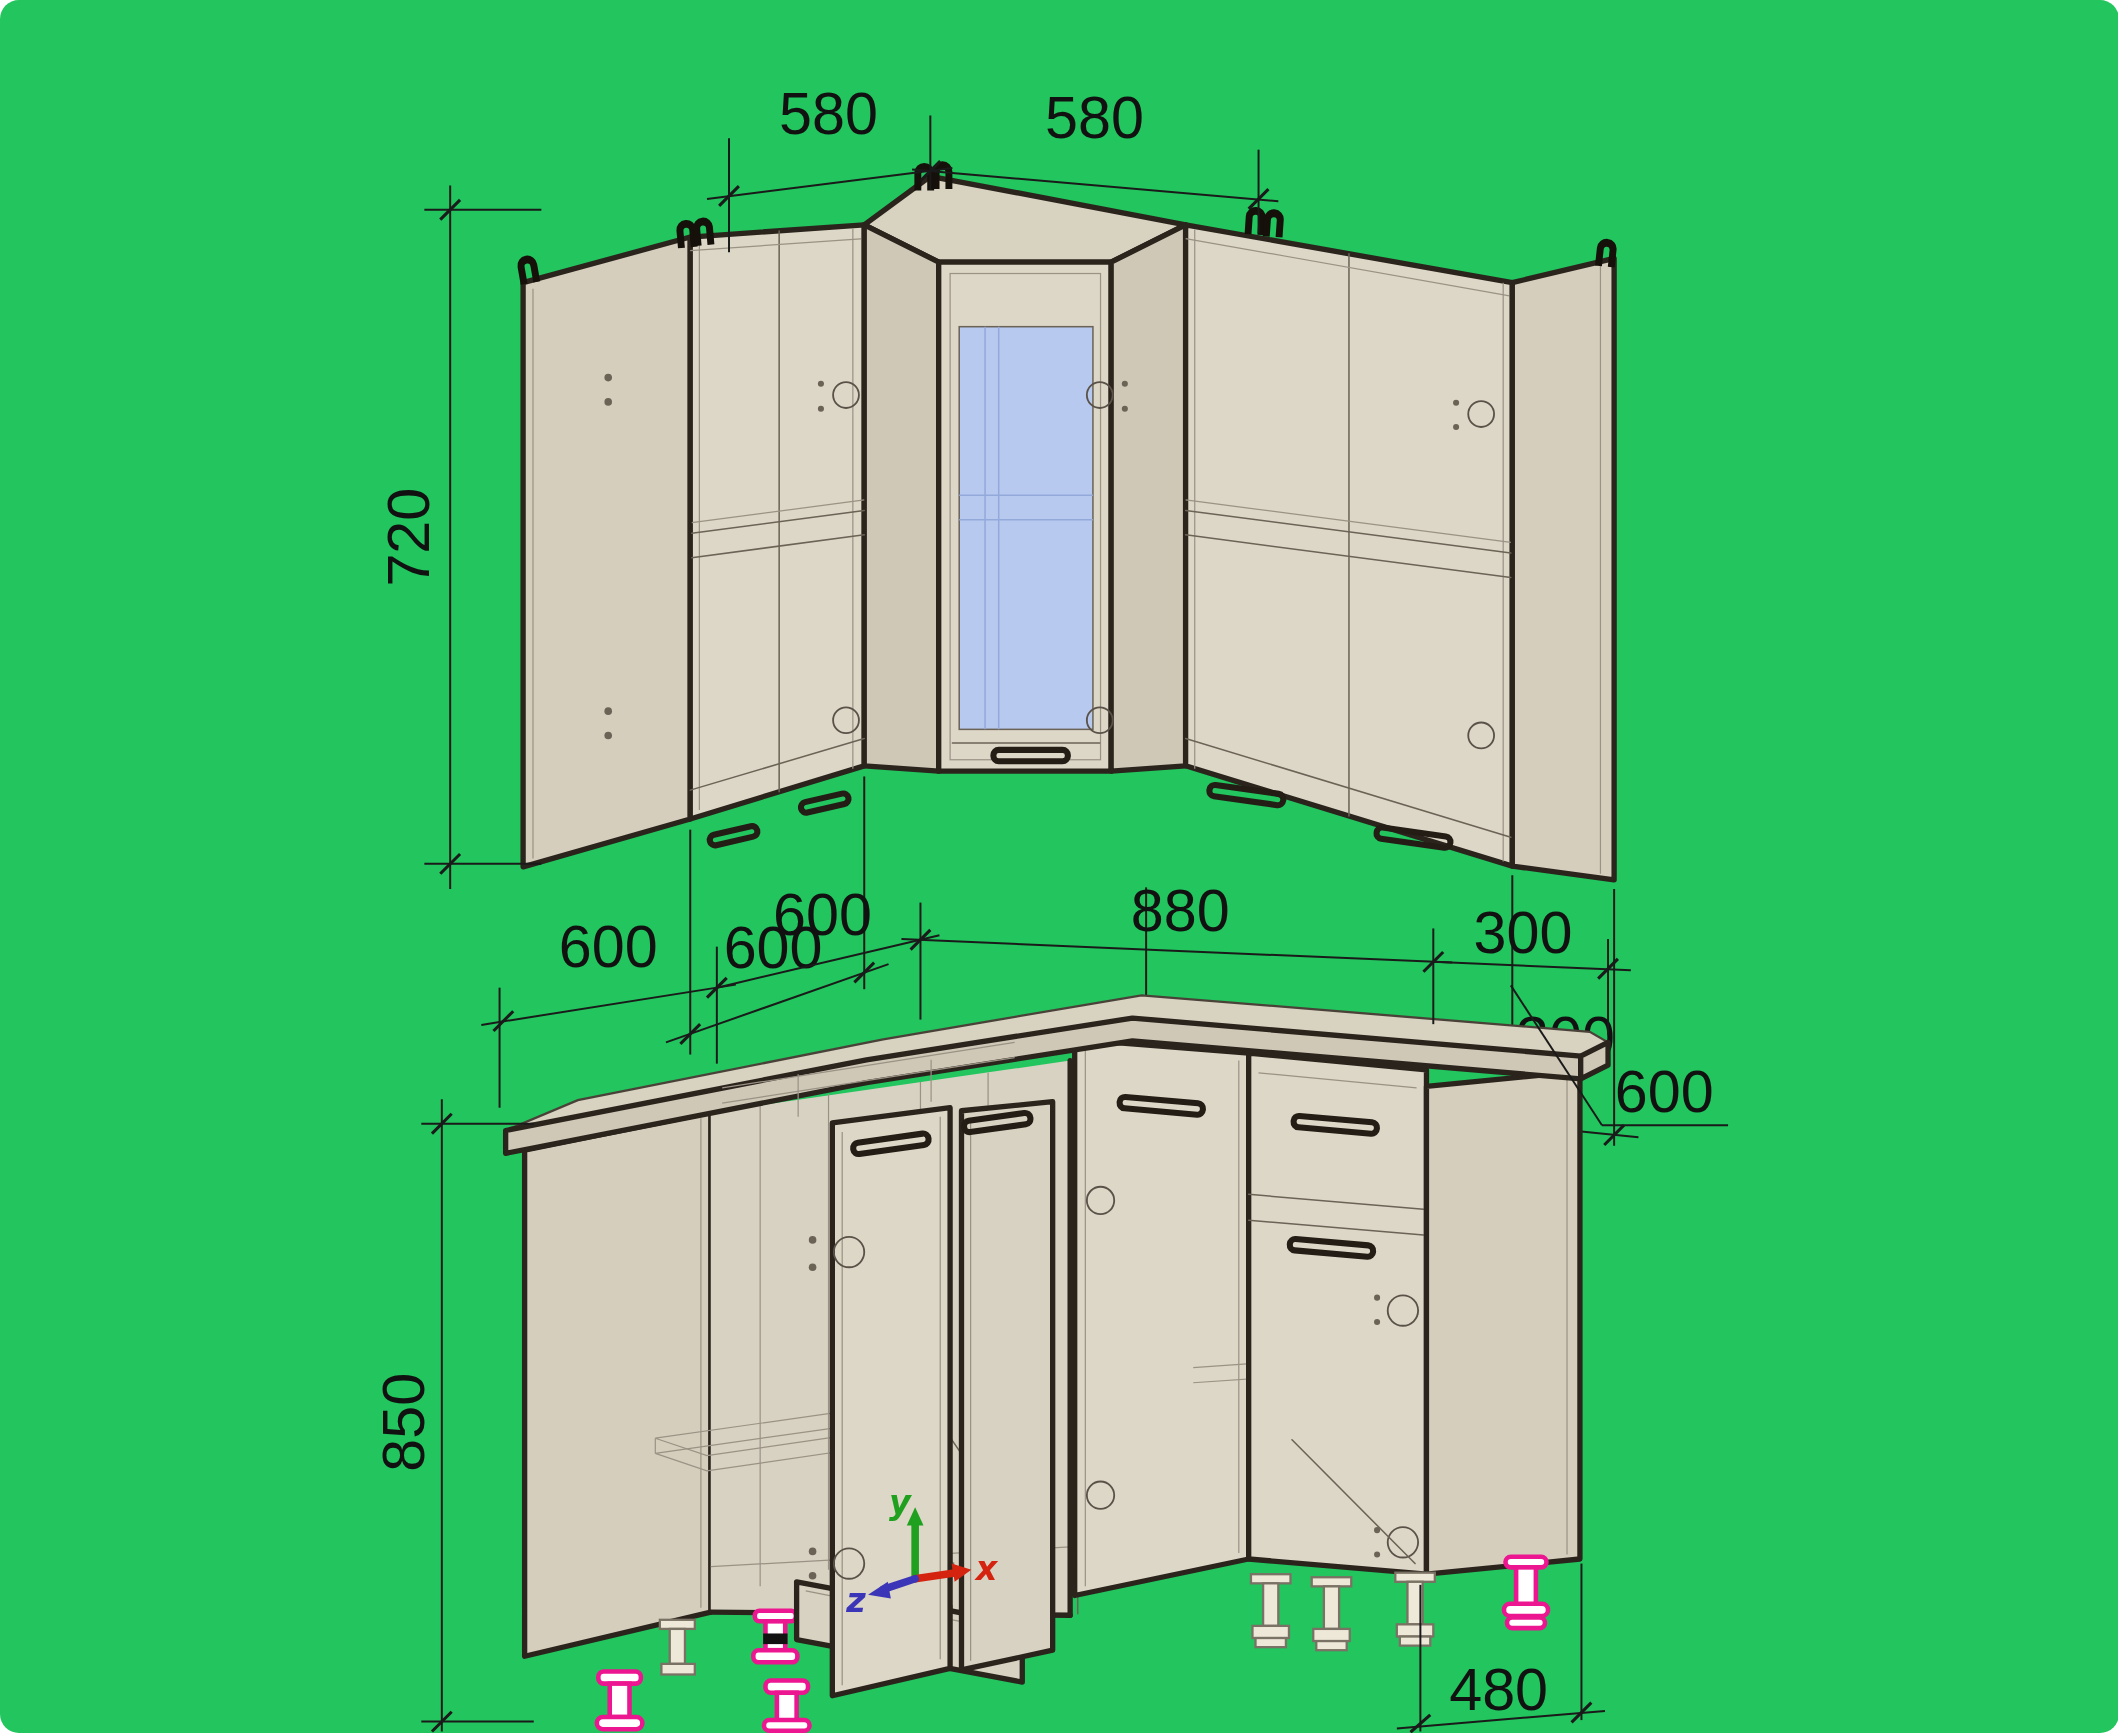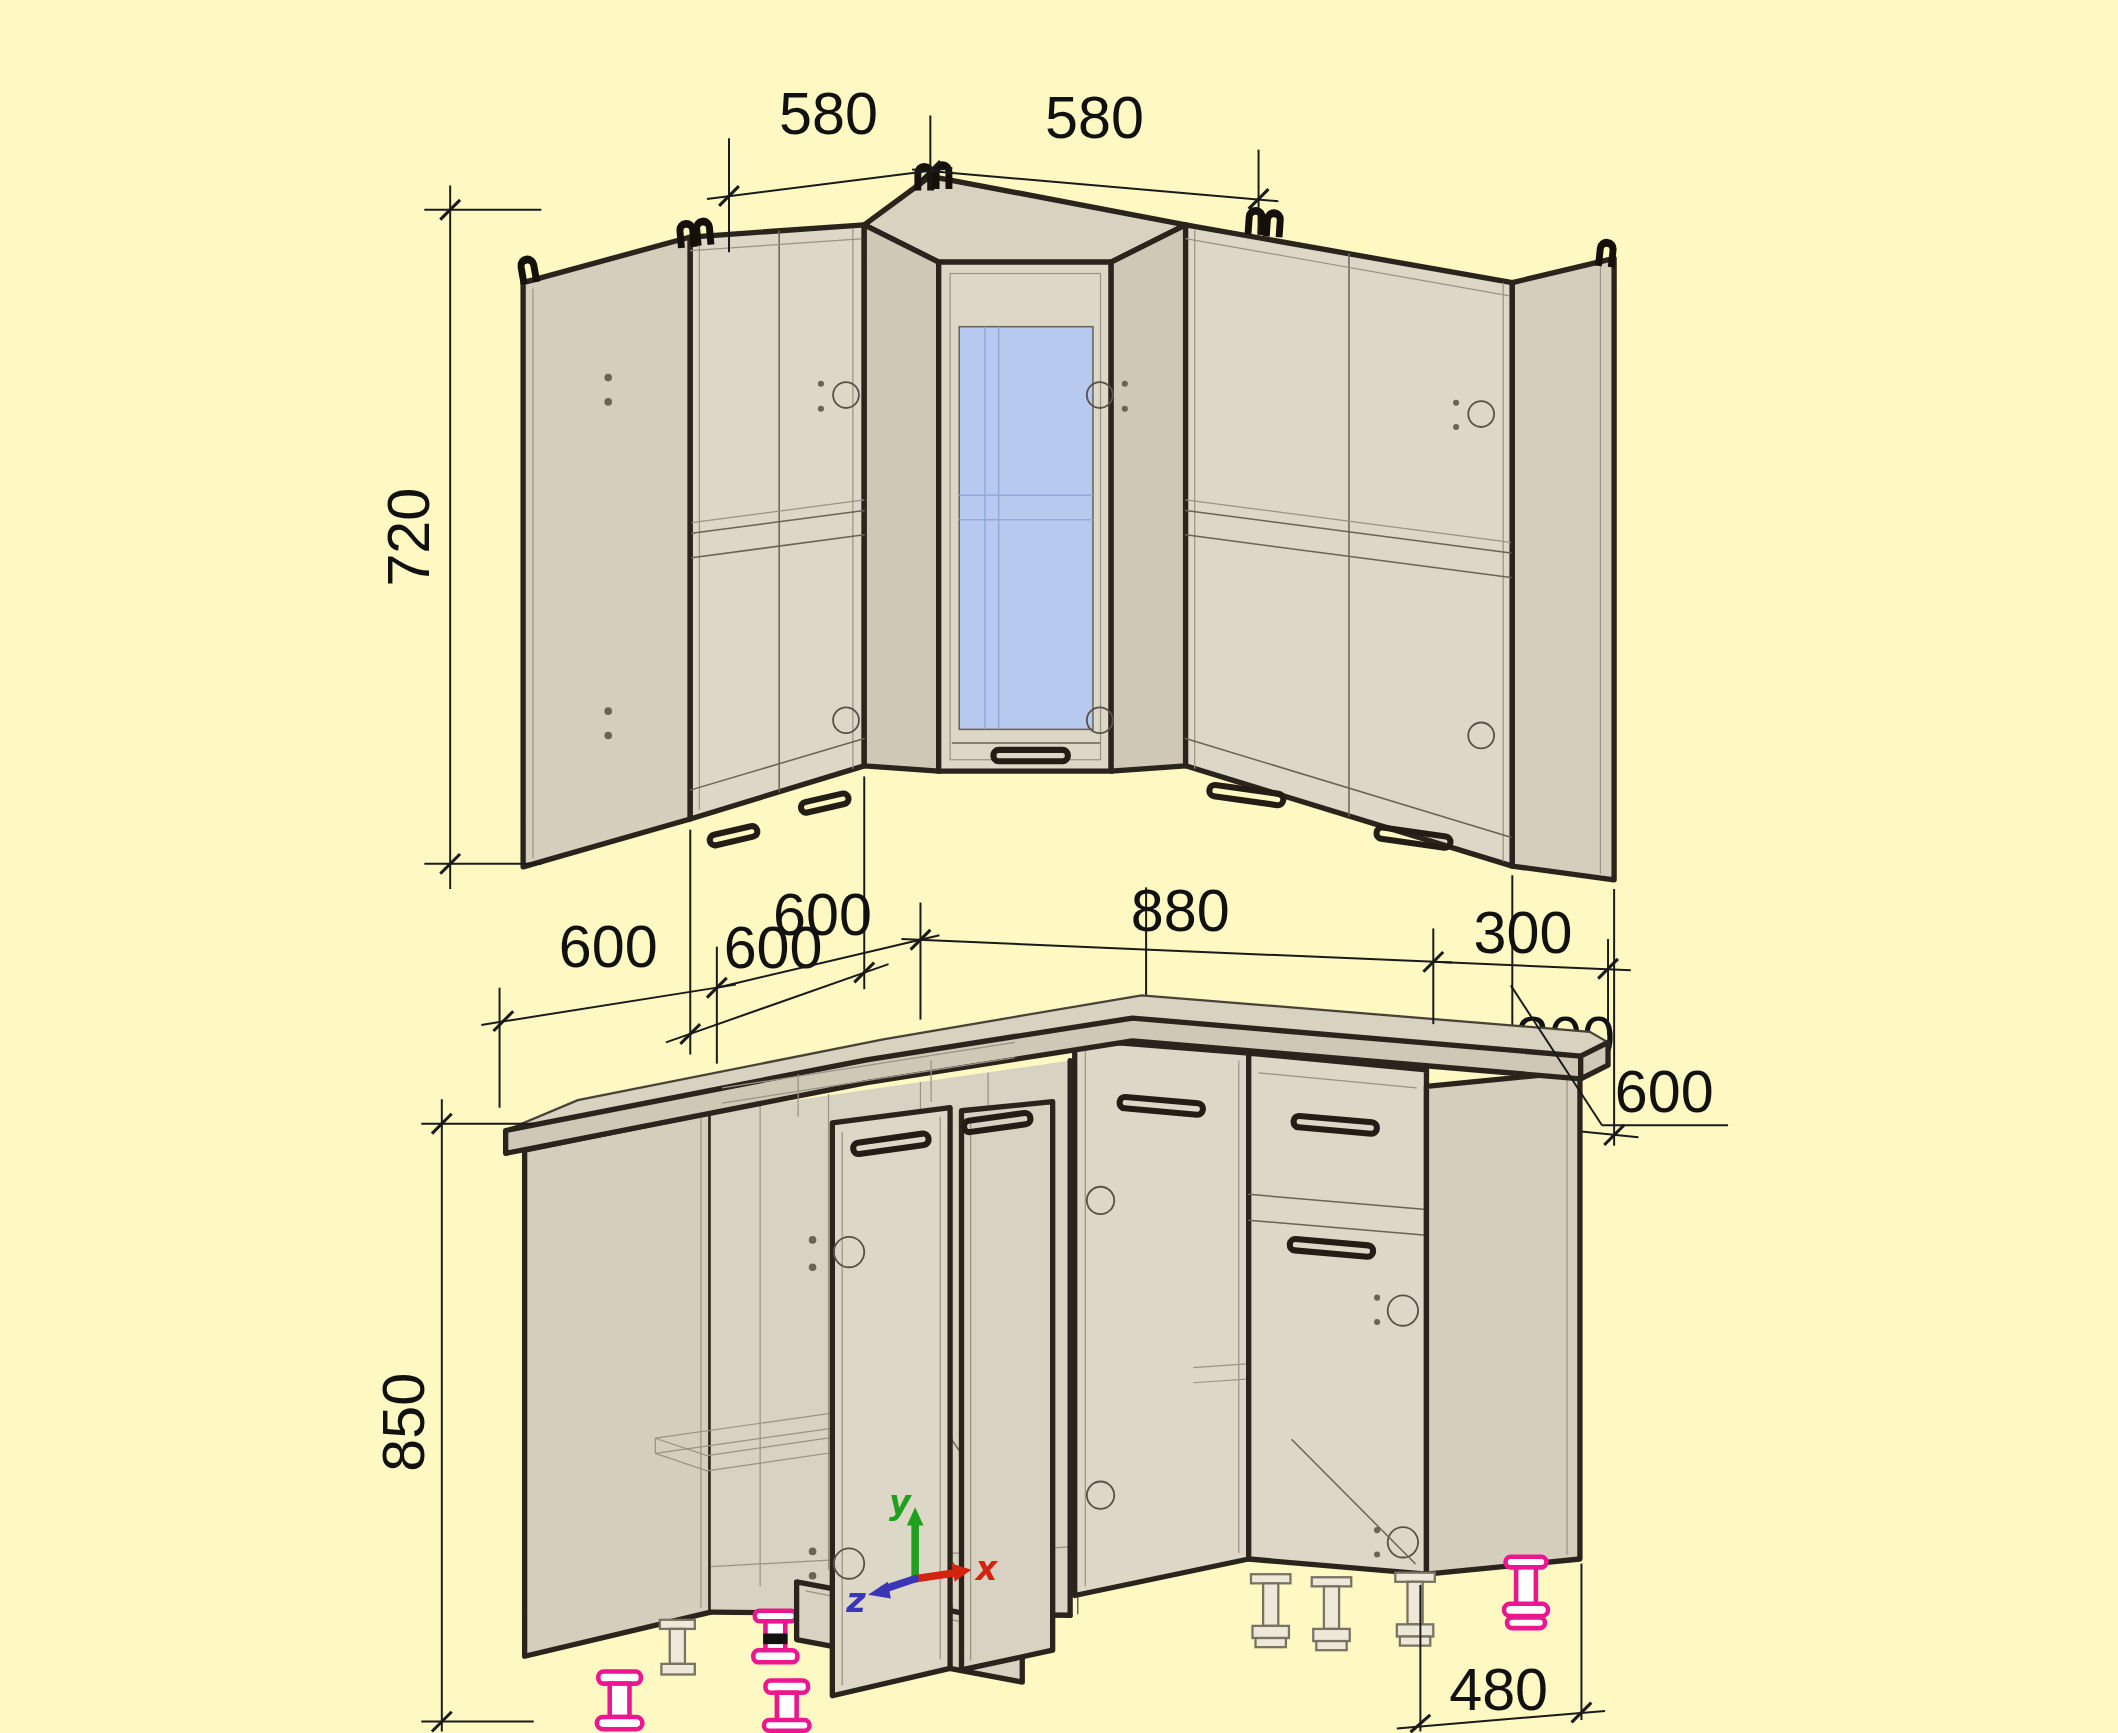--- a/index.html
+++ b/index.html
@@ -1,16 +1,16 @@
 <!DOCTYPE html>
 <html style="font-size:12px"><head>
 <meta charset="utf-8">
 <style>
   html,body{margin:0;padding:0;background:#ffffff;}
-  .canvas{width:2119px;height:1733px;position:relative;background:#fef9c3;}
+  .canvas{width:2119px;height:1733px;position:relative;background:#22c55e;border-radius:19px;}
   svg{display:block;width:100%;height:100%;}
   
   .f-panel{fill:#d5cebd}
   .f-front{fill:#ddd7c7}
   .f-cham{fill:#cfc8b7}
   .f-top{fill:#d8d2c1}
   .f-int{fill:#d8d2c2}
   .f-glass{fill:#b7c9ef}
   .f-none{fill:none}
   .f-black{fill:#16100a}

